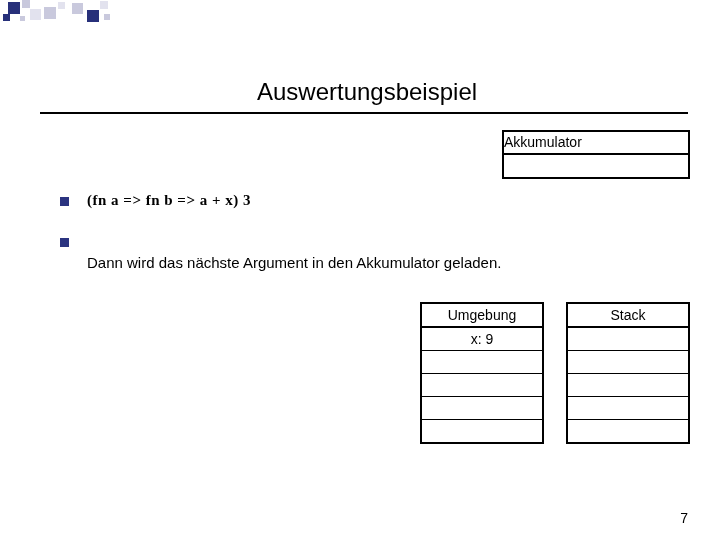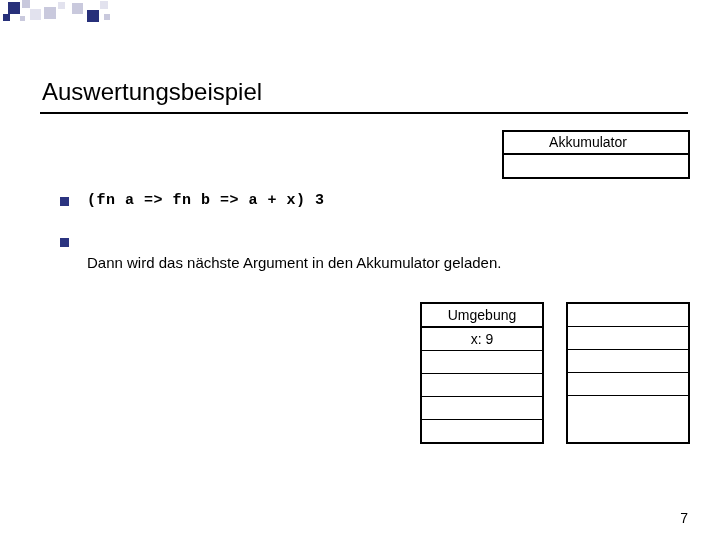--- a/index.html
+++ b/index.html
@@ -31,36 +31,37 @@
   .content {
     position: absolute;
     top: 78px;
     left: 42px;
     right: 28px;
   }
   .title {
     font-size: 24px;
     font-weight: 400;
     margin: 0 0 6px 0;
+    text-align: center;
   }
   .title-underline {
     border-bottom: 2px solid #000;
     width: 648px;
     margin-left: -2px;
   }
 
   .akk-box {
     position: absolute;
     top: 130px;
     right: 30px;
     width: 184px;
     border: 2px solid #000;
   }
   .akk-box .hdr {
-    text-align: center;
+    text-align: left;
     font-size: 14px;
     padding: 2px 16px 3px 0;
     border-bottom: 2px solid #000;
   }
   .akk-box .body {
     height: 22px;
   }
 
   .bullets {
     position: absolute;
@@ -75,21 +76,21 @@
   }
   .bullet-marker {
     width: 9px;
     height: 9px;
     background: #2b3480;
     margin-top: 5px;
     margin-right: 18px;
     flex: 0 0 auto;
   }
   .code {
-    font-family: Liberation Mono, monospace;
+    font-family: Liberation Serif, serif;
     font-weight: bold;
     font-size: 15px;
     letter-spacing: 0.5px;
   }
   .prose {
     font-size: 15px;
     margin-top: 21px;
   }
 
   .tables {
@@ -167,20 +168,21 @@
 <div class="tables">
   <div class="tbl">
     <div class="cell hdr">Umgebung</div>
     <div class="cell">x: 9</div>
     <div class="cell"></div>
     <div class="cell"></div>
     <div class="cell"></div>
     <div class="cell"></div>
   </div>
   <div class="tbl">
+    <div class="cell hdr">Stack</div>
     <div class="cell"></div>
     <div class="cell"></div>
     <div class="cell"></div>
     <div class="cell"></div>
     <div class="cell"></div>
   </div>
 </div>
 
 <div class="page-num">7</div>
 

